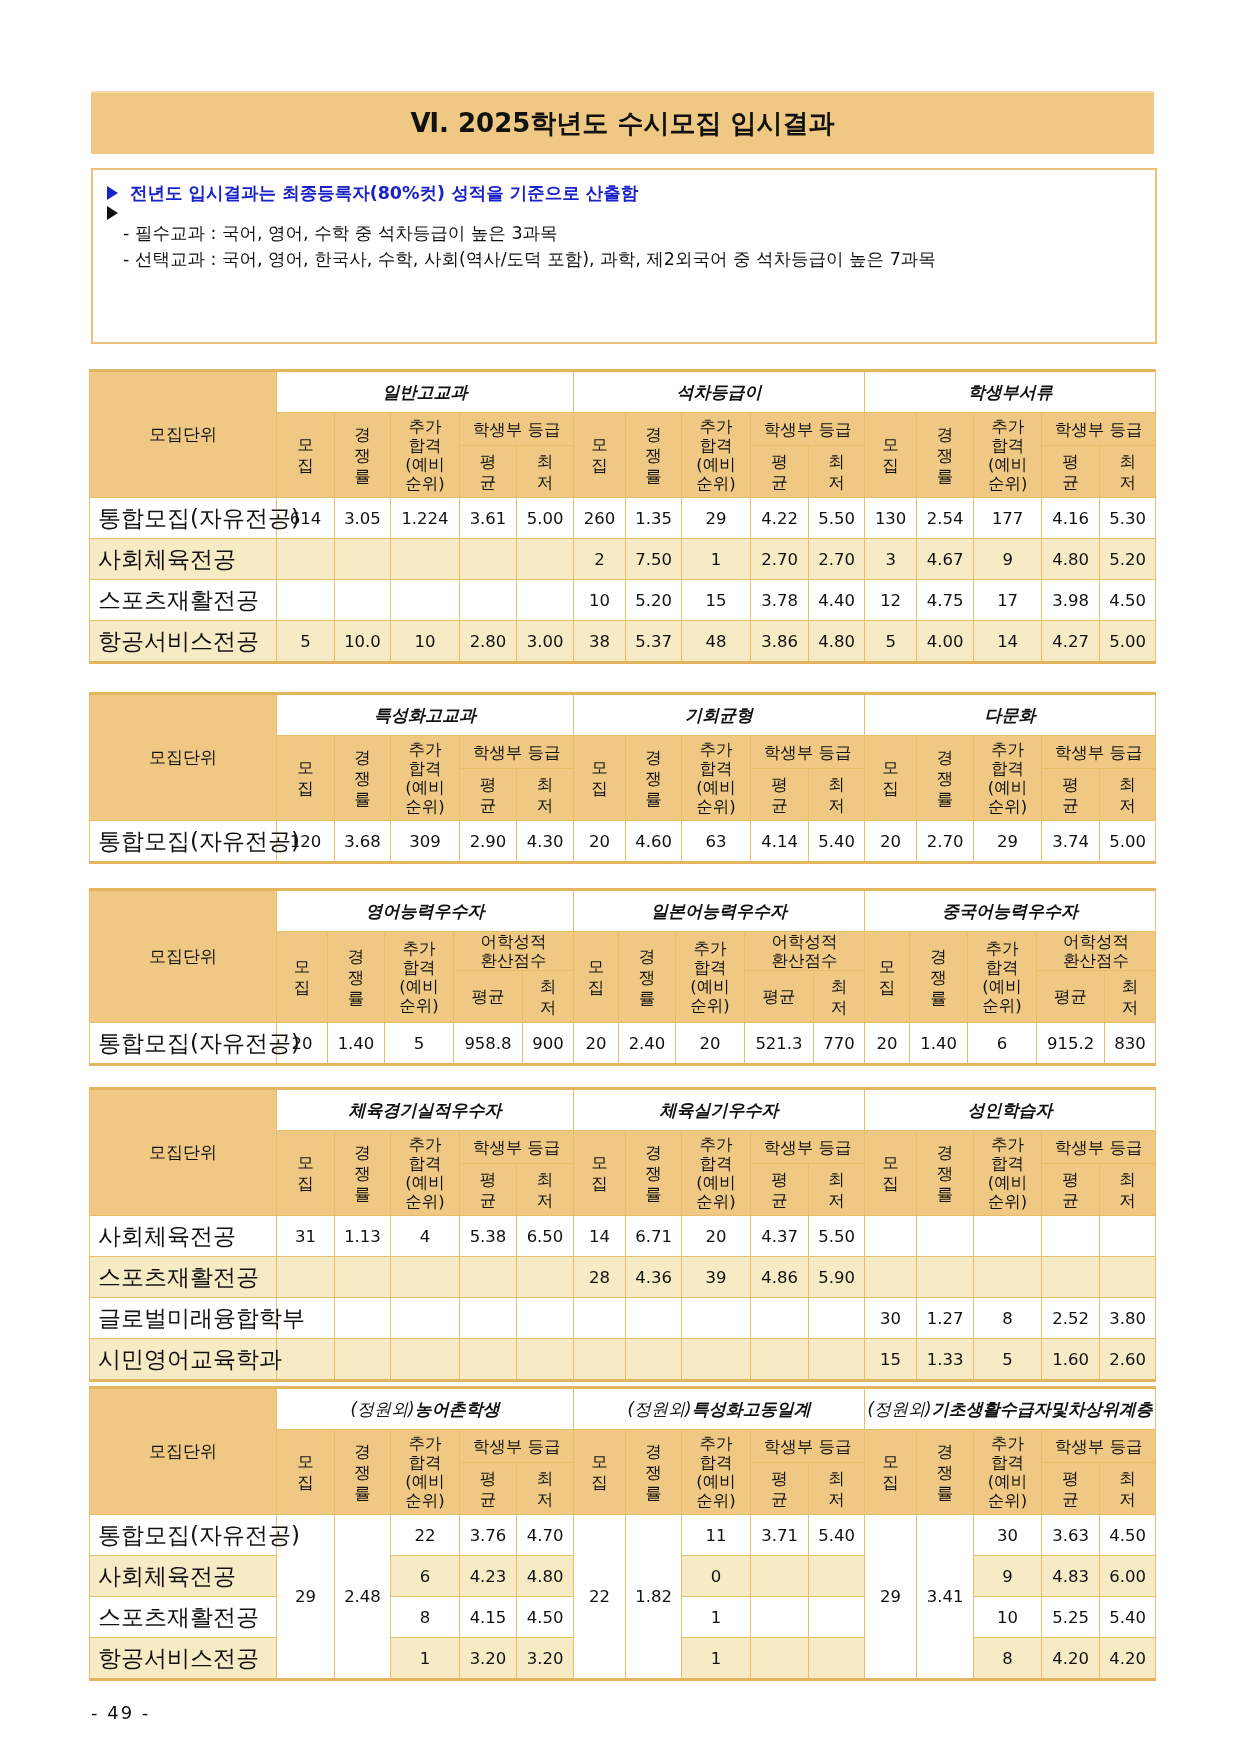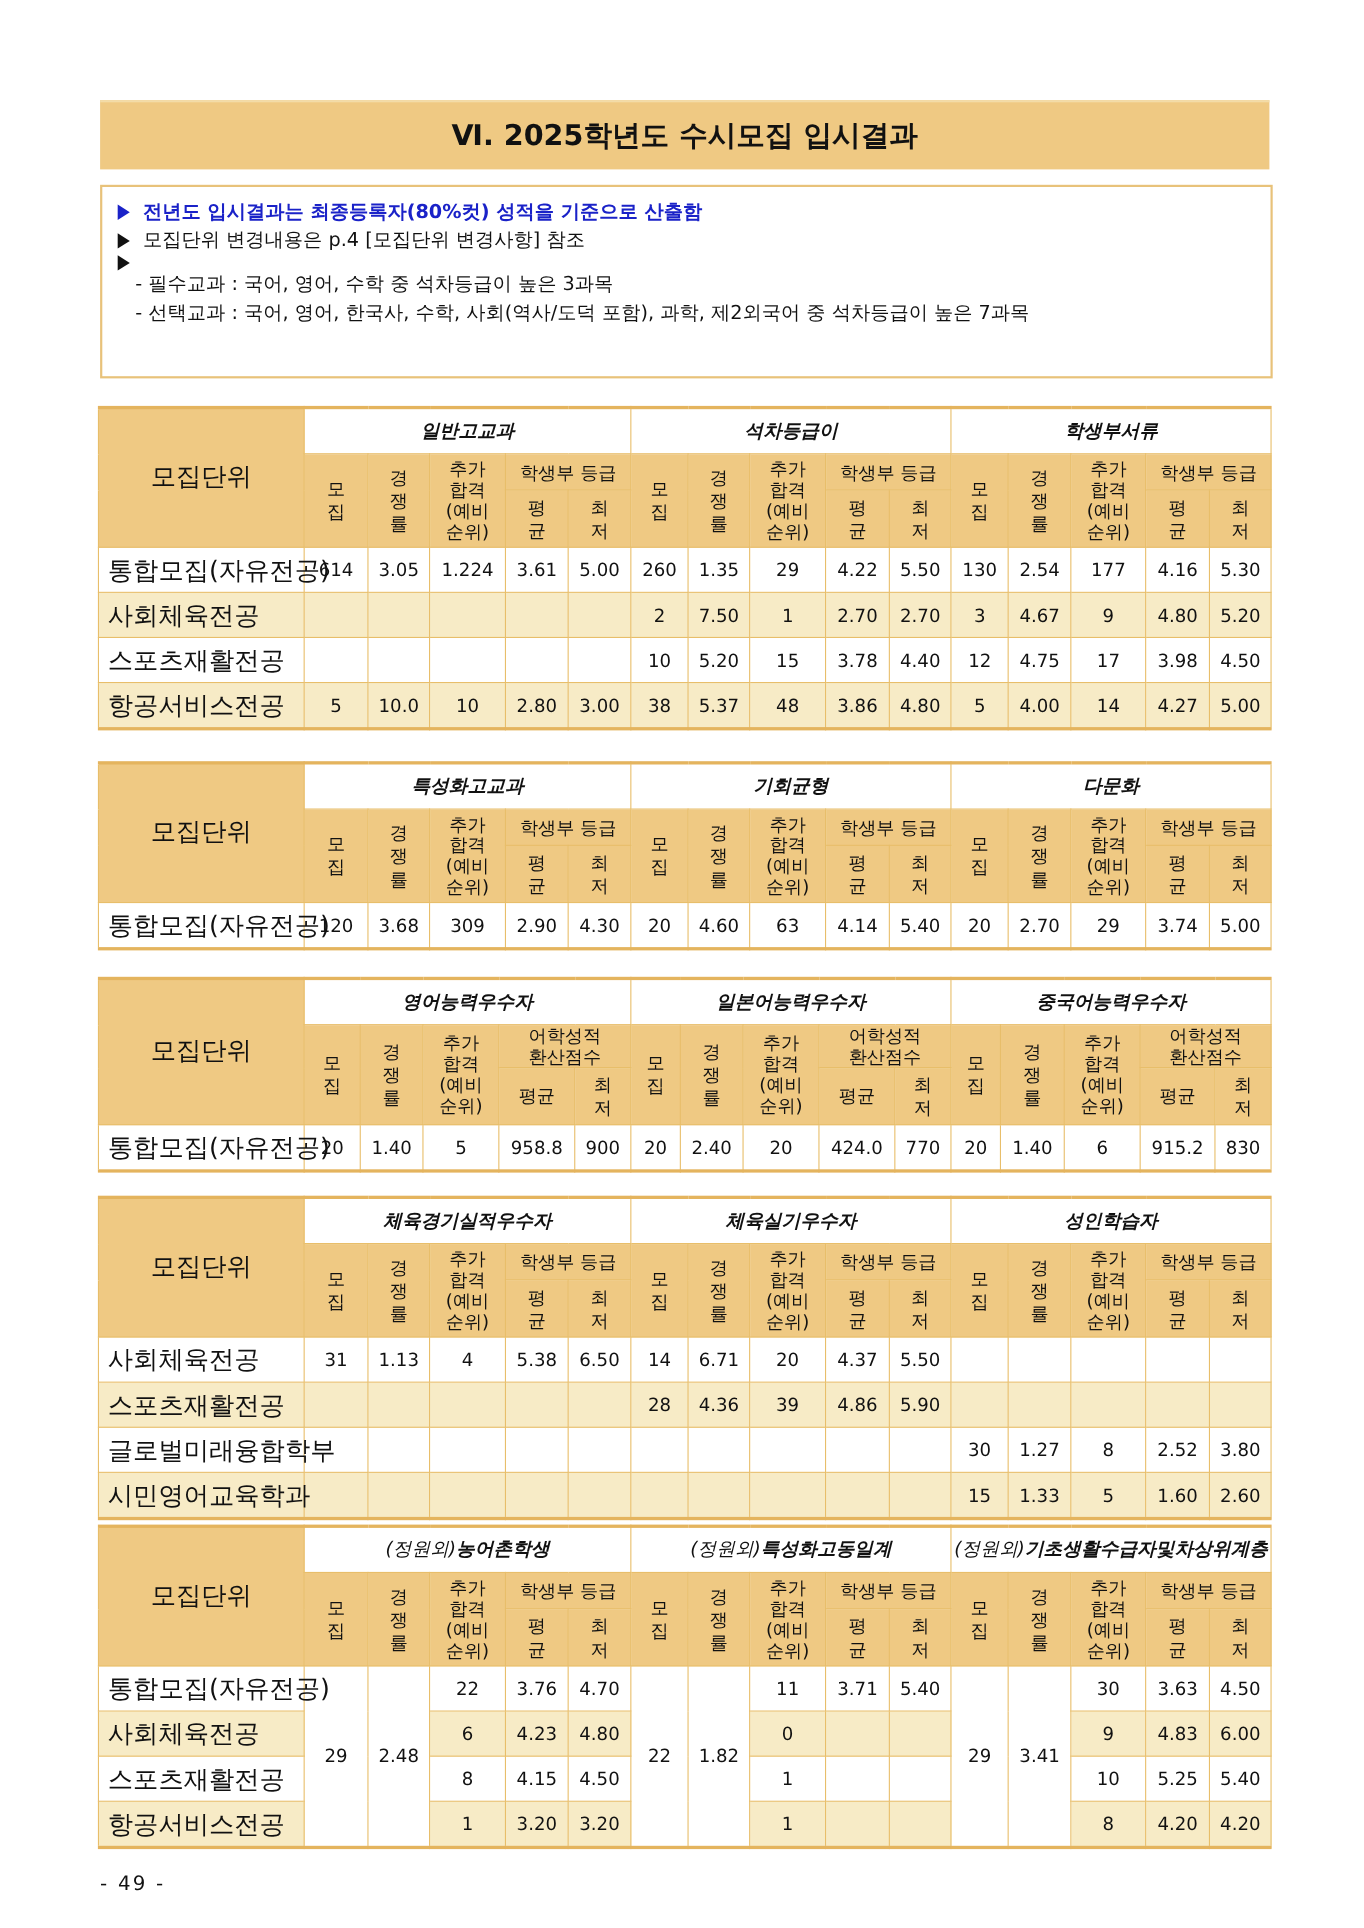--- a/index.html
+++ b/index.html
@@ -10,21 +10,21 @@
   .note-line { font-size:17.5px; line-height:26px; white-space:nowrap; display:flex; align-items:center; }
   .note-line.highlight { color:#1a22c8; font-weight:bold; }
   .tri { display:inline-block; width:0; height:0; border-top:7px solid transparent; border-bottom:7px solid transparent; border-left:11px solid #111; margin-right:12px; }
   .highlight .tri { border-left-color:#1a22c8; }
   .note-line.sub { padding-left:16px; }
   table.res { position:absolute; left:89px; width:1066px; border-collapse:collapse; table-layout:fixed; font-size:16.5px; border-top:3px solid #E4B45E; border-bottom:3px solid #E4B45E; }
   table.res td, table.res th { border:1.5px solid #E8BE6A; padding:0; text-align:center; vertical-align:middle; font-weight:normal; }
   table.res th { background:#EFC983; line-height:19px; font-size:16.5px; }
   table.res th.group { background:#ffffff; font-weight:bold; font-size:17px; height:40px;font-style:italic; }
   table.res th.group .pre { font-weight:normal; }
-  table.res th.unit { font-size:23px; }
+  table.res th.unit { font-size:17px; }
   table.res tr.body td { height:40px; background:#ffffff; }
   table.res tr.body.alt td { background:#F7EBC6; }
   table.res td.name { text-align:left; padding-left:8px; font-size:23px; white-space:nowrap; }
   table.res td.merged { background:#ffffff !important; }
   .vt { display:inline-block; width:1.1em; word-break:break-all; line-height:21px; }
   .page-num { position:absolute; left:91px; top:1702px; font-size:18px; letter-spacing:2px; }
 </style>
 </head>
 <body>
 
@@ -32,24 +32,20 @@
   <span>Ⅵ. 2025학년도 수시모집 입시결과</span>
 </div>
 
 <div class="notes">
   <div class="note-line highlight">
       <span class="tri"></span>
       <span>전년도 입시결과는 최종등록자(80%컷) 성적을 기준으로 산출함</span>
     </div>
   <div class="note-line">
       <span class="tri"></span>
-      <span>모집단위 변경내용은 p.4 [모집단위 변경사항] 참조</span>
-    </div>
-  <div class="note-line">
-      <span class="tri"></span>
     </div>
   <div class="note-line sub">
       <span>- 필수교과 : 국어, 영어, 수학 중 석차등급이 높은 3과목</span>
     </div>
   <div class="note-line sub">
       <span>- 선택교과 : 국어, 영어, 한국사, 수학, 사회(역사/도덕 포함), 과학, 제2외국어 중 석차등급이 높은 7과목</span>
     </div>
 </div>
 
 <div id="tables-root">
@@ -354,21 +350,21 @@
         <tr class="body">
           <td class="name" style="height:40px">통합모집(자유전공)</td>
           <td>20</td>
           <td>1.40</td>
           <td>5</td>
           <td>958.8</td>
           <td>900</td>
           <td>20</td>
           <td>2.40</td>
           <td>20</td>
-          <td>424.0</td>
+          <td>521.3</td>
           <td>770</td>
           <td>20</td>
           <td>1.40</td>
           <td>6</td>
           <td>915.2</td>
           <td>830</td>
         </tr>
       </tbody>
     </table>
     <table class="res" style="top:1087px">

